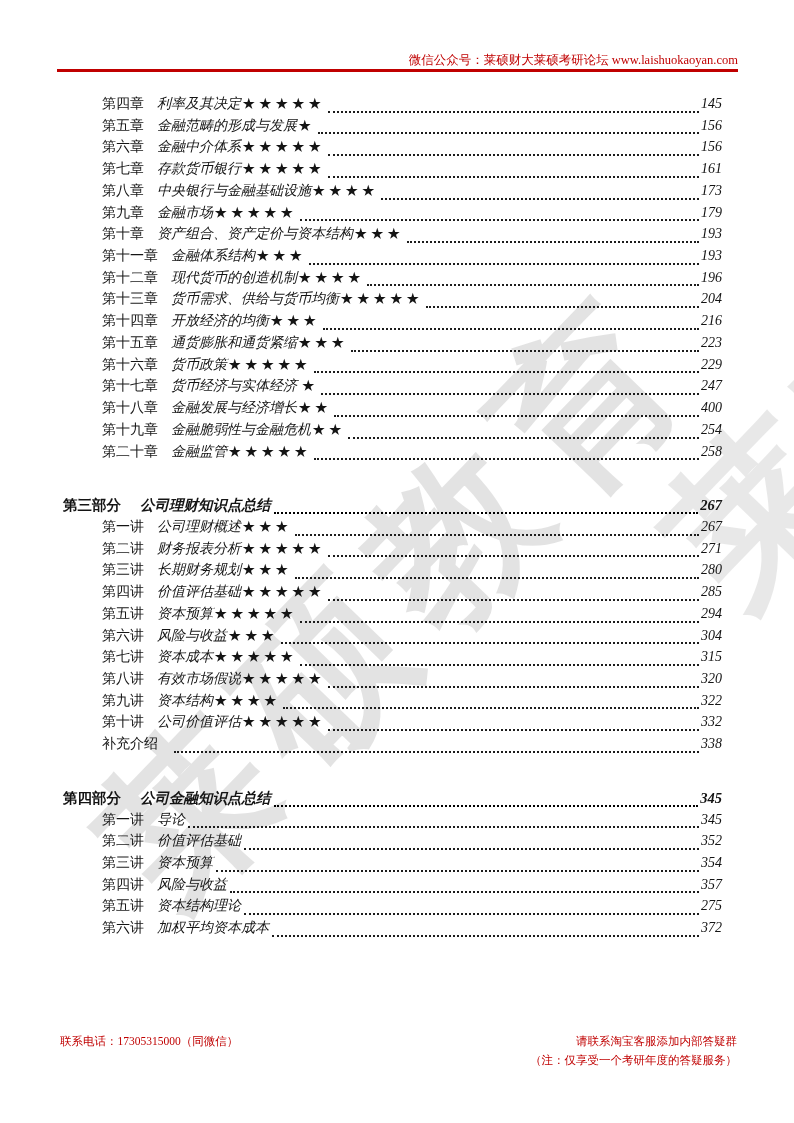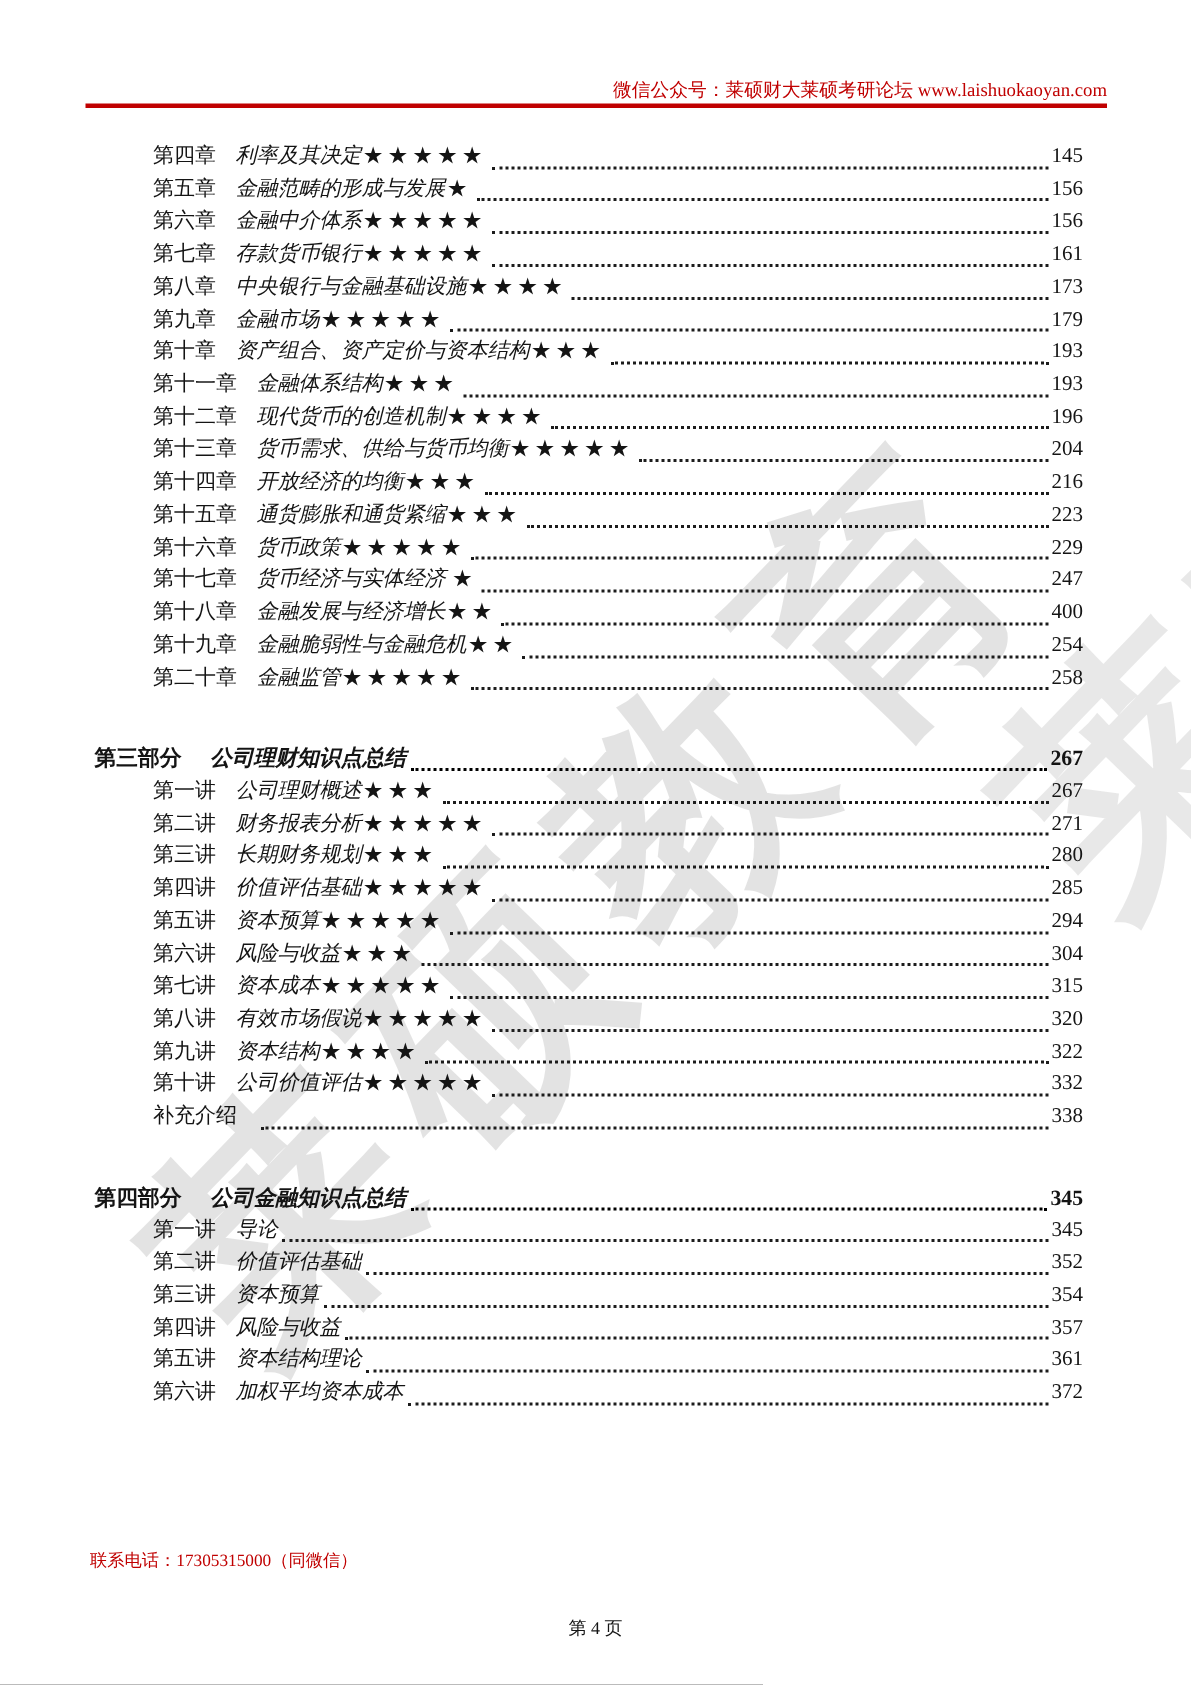--- a/index.html
+++ b/index.html
@@ -46,21 +46,21 @@
   .toc-row .label { flex: none; margin-right: 13px; font-family: Liberation Serif, serif; }
   .toc-row .label:empty { display: none; margin: 0; }
   .toc-row .title { flex: none; font-style: italic; }
   .toc-row .stars { flex: none; letter-spacing: 3px; margin-left: 1px; font-size: 13.5px; }
   .toc-row .stars:empty { display: none; }
   .toc-row .leader {
     flex: 1 1 auto; min-width: 8px; height: 0;
     border-bottom: 2px dotted #1c1c1c;
     align-self: flex-end; margin: 0 2px 4px 3px;
   }
-  .toc-row .pageno { flex: none; }
+  .toc-row .pageno { flex: none; font-style: italic; }
   .toc-row.part {
     padding-left: 3px; font-weight: bold;
     font-family: "Liberation Sans", "DejaVu Sans", sans-serif;
     font-size: 14.5px;
     margin-top: 32px;
   }
   .toc-row.part .label { margin-right: 19px; }
   .toc-row.part .leader { border-bottom: 2.5px dotted #000; margin-bottom: 3.5px; }
   .toc-row.part .pageno { font-family: "Liberation Serif", serif; }
   
@@ -153,24 +153,27 @@
     <div class="toc-row part"><span class="label">第四部分</span><span class="title">公司金融知识点总结</span><span class="leader"></span><span class="pageno">345</span></div>
 
     <div class="toc-row"><span class="label">第一讲</span><span class="title">导论</span><span class="leader"></span><span class="pageno">345</span></div>
 
     <div class="toc-row"><span class="label">第二讲</span><span class="title">价值评估基础</span><span class="leader"></span><span class="pageno">352</span></div>
 
     <div class="toc-row"><span class="label">第三讲</span><span class="title">资本预算</span><span class="leader"></span><span class="pageno">354</span></div>
 
     <div class="toc-row"><span class="label">第四讲</span><span class="title">风险与收益</span><span class="leader"></span><span class="pageno">357</span></div>
 
-    <div class="toc-row"><span class="label">第五讲</span><span class="title">资本结构理论</span><span class="leader"></span><span class="pageno">361</span></div>
+    <div class="toc-row"><span class="label">第五讲</span><span class="title">资本结构理论</span><span class="leader"></span><span class="pageno">275</span></div>
 
     <div class="toc-row"><span class="label">第六讲</span><span class="title">加权平均资本成本</span><span class="leader"></span><span class="pageno">372</span></div>
   </div>
 
   <div class="footer">
     <span>联系电话：17305315000（同微信）</span>
+    <span class="right-block">
+      <span>请联系淘宝客服添加内部答疑群</span><br>
+      <span>（注：仅享受一个考研年度的答疑服务）</span>
+    </span>
   </div>
 
-  <div class="page-number">第 4 页</div>
 
 </div>
 
 </body></html>

